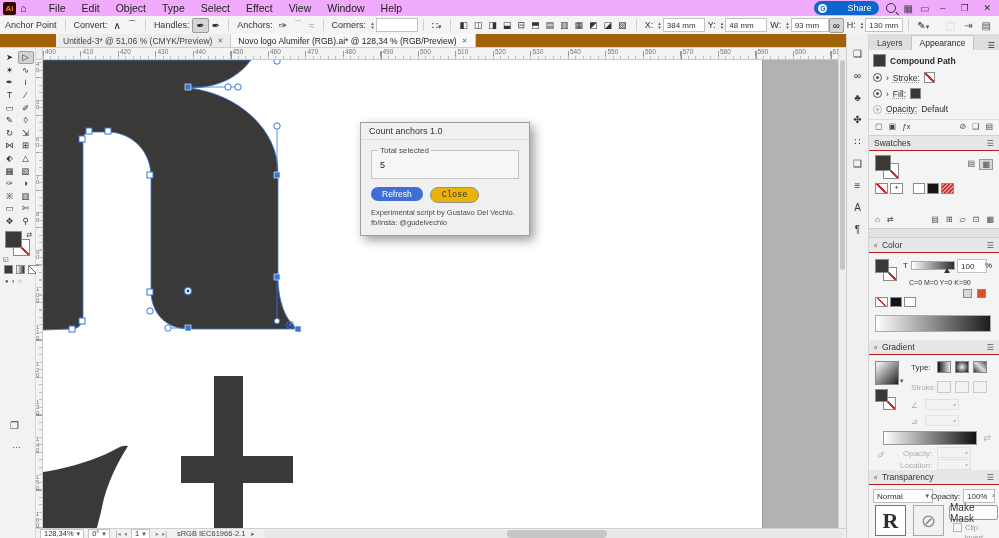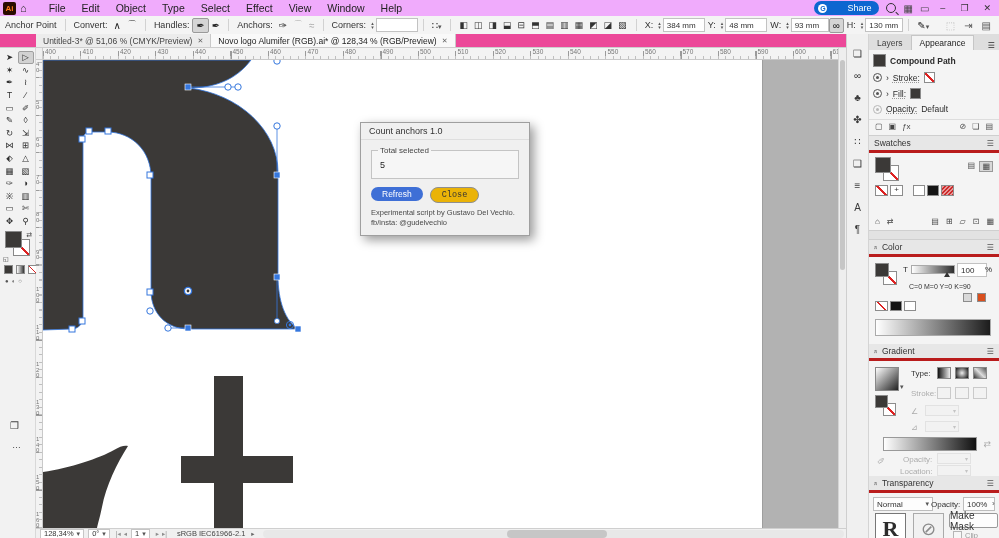--- a/index.html
+++ b/index.html
@@ -30,21 +30,21 @@
   .cb-label{margin:0 3px;white-space:nowrap;}
   .cb-ic{font-size:10px;padding:1px 3px;border-radius:2px;color:#222;}
   .cb-ic.pressed{background:#d5d5d5;border:1px solid #9a9a9a;}
   .stepper{display:inline-flex;flex-direction:column;font-size:5px;line-height:4px;color:#555;margin:0 2px;}
   .cb-input{width:34px;height:12px;background:#fff;border:1px solid #c2c2c2;font-size:8px;display:flex;align-items:center;padding:0 3px;}
   .cb-input.small{width:30px;}
   #align-icons{display:flex;gap:6px;margin:0 4px;font-size:9px;color:#333;}
   .caret{font-size:7px;color:#555;}
   #cb-right{margin-left:auto;display:flex;align-items:center;gap:9px;padding-right:8px;font-size:10px;color:#555;}
   
-  #tab-bar{left:0;top:34px;width:999px;height:14px;background:#ec4899;border-bottom:1px solid #cecece;display:flex;align-items:flex-end;padding-left:36px;box-sizing:border-box;}
+  #tab-bar{left:0;top:34px;width:999px;height:14px;background:#a16207;border-bottom:1px solid #cecece;display:flex;align-items:flex-end;padding-left:56px;box-sizing:border-box;}
   .tab{height:13px;display:flex;align-items:center;gap:5px;padding:0 7px;font-size:8.5px;color:#444;
        background:#ececec;border-right:1px solid #c9c9c9;white-space:nowrap;}
   .tab.active{background:#f9f9f9;color:#222;}
   .tab .tab-close{font-size:7px;color:#666;}
   
   #toolbar{left:0;top:48px;width:36px;height:490px;background:#f2f2f2;border-right:1px solid #d8d8d8;box-sizing:border-box;}
   #tools-grid{display:grid;grid-template-columns:16px 16px;justify-content:center;margin-top:3px;}
   .tool{height:12.6px;display:flex;align-items:center;justify-content:center;font-size:8.5px;color:#2e2e2e;border-radius:2px;}
   .tool.selected{background:#d2d2d2;border:1px solid #9f9f9f;box-sizing:border-box;}
   #tb-colors{position:relative;height:60px;margin-top:4px;}
@@ -85,21 +85,21 @@
   #dlg-buttons{display:flex;gap:7px;margin:8px 0 0 10px;}
   .dlg-btn{height:14px;border-radius:8px;display:flex;align-items:center;justify-content:center;font-size:8.5px;padding:0 11px;}
   #refresh-btn{background:var(--refresh-button,#3e6fd6);color:#fff;}
   #close-btn{background:#eab308;border:1px solid #8f8f8f;color:#333;font-family:Liberation Mono, monospace;}
   .dlg-credit{margin:5px 10px 0 10px;font-size:7.5px;color:#4a4a4a;line-height:10px;}
   
   #dock-strip{left:846px;top:34px;width:22px;height:504px;background:#f0f0f0;border-left:1px solid #cfcfcf;box-sizing:border-box;
               display:flex;flex-direction:column;align-items:center;padding-top:14px;gap:11px;}
   .dock-ic{font-size:10px;color:#3a3a3a;}
   #panels{left:868px;top:34px;width:131px;height:504px;background:#f0f0f0;border-left:1px solid #d4d4d4;box-sizing:border-box;}
-  .pnl-hdr{height:14px;background:#e7e7e7;border-bottom:3px solid #b91c1c;display:flex;align-items:center;
+  .pnl-hdr{height:14px;background:#e7e7e7;border-bottom:1px solid #b91c1c;display:flex;align-items:center;
            font-size:8.5px;color:#333;padding:0 5px;gap:4px;}
   .pnl-hdr .menu-ic{margin-left:auto;font-size:8px;color:#555;}
   .collapse-caret{font-size:7px;color:#555;transform:rotate(-90deg);display:inline-block;}
   .swatch{display:inline-block;box-sizing:border-box;border:1px solid #8c8c8c;background:#fff;}
   .sw-none{background-image:linear-gradient(45deg,transparent 44%,#d22 44%,#d22 56%,transparent 56%);}
   .sw-dark{background:var(--glyph,#3b3937);}
   .sw-reg{position:relative;}
   .sw-reg::after{content:"+";position:absolute;left:0;right:0;top:-1px;text-align:center;font-size:8px;color:#333;}
   .sw-red{background:var(--swatch-red,#cc2a2a);background-image:linear-gradient(135deg,rgba(255,255,255,.5) 25%,transparent 25%,transparent 50%,rgba(255,255,255,.5) 50%,rgba(255,255,255,.5) 75%,transparent 75%);background-size:4px 4px;}
   .eye{width:9px;height:9px;border:1px solid #555;border-radius:50%;box-sizing:border-box;position:relative;}

